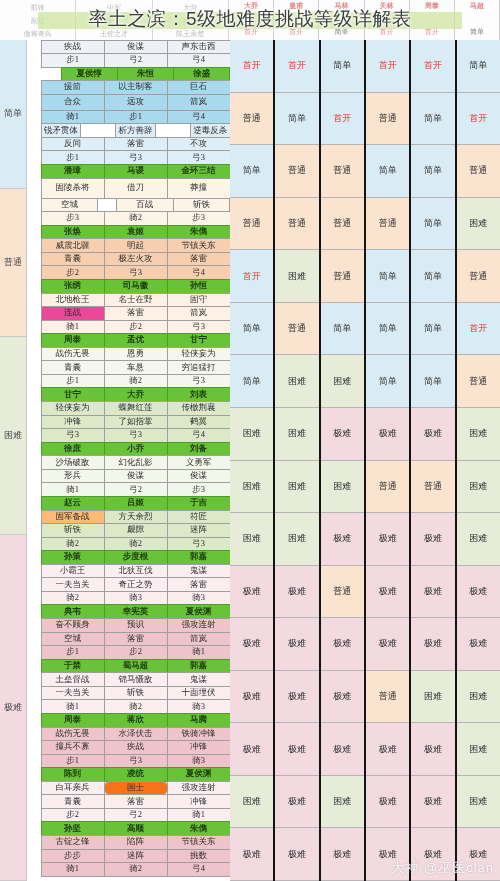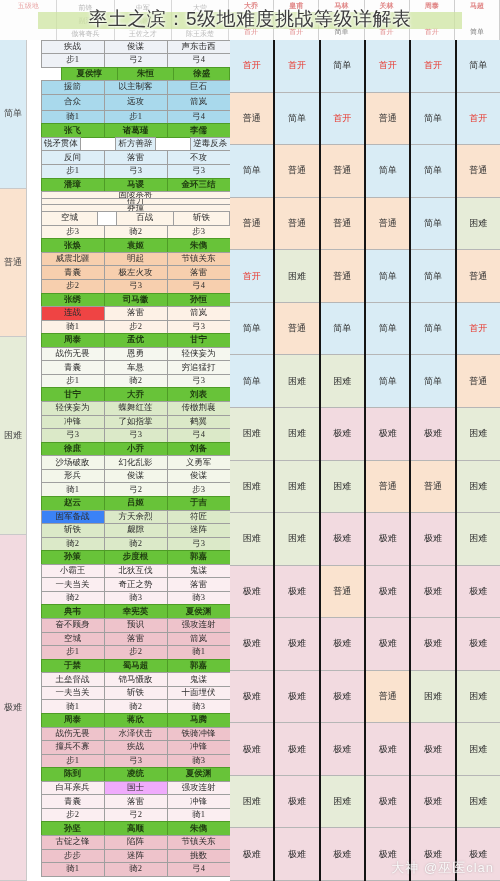--- a/index.html
+++ b/index.html
@@ -58,25 +58,20 @@
   #watermark{position:absolute;right:6px;bottom:4px;font-size:13px;color:rgba(255,255,255,.88);
     font-family:"Liberation Sans","DejaVu Sans",sans-serif;letter-spacing:1px;
     text-shadow:0 0 2px rgba(120,120,120,.5);}
 </style>
 </head>
 <body>
 
 <div id="banner">
   <div class="bnr-grid">
     <div class="bnr-left">
-        <div class="bnr-l-cell first">
-          <span>五级地</span>
-          <span></span>
-          <span></span>
-        </div>
         <div class="bnr-l-cell">
           <span>前锋</span>
           <span>副廷</span>
           <span>傲将奇兵</span>
         </div>
         <div class="bnr-l-cell">
           <span>中军</span>
           <span>副將</span>
           <span>王佐之才</span>
         </div>
@@ -149,46 +144,41 @@
       <div class="trow" style="height: 16px;">
         <div class="tcell" style="background: rgb(169, 217, 236);">合众</div>
         <div class="tcell" style="background: rgb(169, 217, 236);">远攻</div>
         <div class="tcell" style="background: rgb(169, 217, 236);">箭岚</div>
       </div>
       <div class="trow" style="height: 13.5645px;">
         <div class="tcell" style="background: rgb(169, 217, 236);">骑1</div>
         <div class="tcell" style="background: rgb(169, 217, 236);">步1</div>
         <div class="tcell" style="background: rgb(169, 217, 236);">弓4</div>
       </div>
-      <div class="trow namerow" style="height: 13.5645px;">
-        <div class="tcell">张飞</div>
-        <div class="tcell">诸葛瑾</div>
-        <div class="tcell">李儒</div>
-      </div>
       <div class="trow" style="height: 13.5645px; gap: 35px;">
         <div class="tcell" style="background: rgb(221, 238, 247);">锐矛贯体</div>
         <div class="tcell" style="background: rgb(221, 238, 247);">析方善辞</div>
         <div class="tcell" style="background: rgb(221, 238, 247);">逆毒反杀</div>
       </div>
       <div class="trow" style="height: 13.5645px;">
         <div class="tcell" style="background: rgb(221, 238, 247);">反间</div>
         <div class="tcell" style="background: rgb(221, 238, 247);">落雷</div>
         <div class="tcell" style="background: rgb(221, 238, 247);">不攻</div>
       </div>
       <div class="trow" style="height: 13.5645px;">
         <div class="tcell" style="background: rgb(221, 238, 247);">步1</div>
         <div class="tcell" style="background: rgb(221, 238, 247);">弓3</div>
         <div class="tcell" style="background: rgb(221, 238, 247);">弓3</div>
       </div>
       <div class="trow namerow" style="height: 13.5645px;">
         <div class="tcell">潘璋</div>
         <div class="tcell">马谡</div>
         <div class="tcell">金环三结</div>
       </div>
-      <div class="trow" style="height: 20px; flex-direction: column;">
+      <div class="trow" style="height: 20px;">
         <div class="tcell" style="background: rgb(253, 244, 232);">固陵杀将</div>
         <div class="tcell" style="background: rgb(253, 244, 232);">借刀</div>
         <div class="tcell" style="background: rgb(253, 244, 232);">莽撞</div>
       </div>
       <div class="trow" style="height: 13.5645px;">
         <div class="tcell" style="background: rgb(253, 244, 232);">空城</div>
         <div class="tcell" style="background: rgb(253, 244, 232); margin-left: 18px;">百战</div>
         <div class="tcell" style="background: rgb(253, 244, 232);">斩铁</div>
       </div>
       <div class="trow" style="height: 13.5645px;">
@@ -215,21 +205,26 @@
         <div class="tcell" style="background: rgb(247, 207, 174);">步2</div>
         <div class="tcell" style="background: rgb(247, 207, 174);">弓3</div>
         <div class="tcell" style="background: rgb(247, 207, 174);">弓4</div>
       </div>
       <div class="trow namerow" style="height: 13.5645px;">
         <div class="tcell">张绣</div>
         <div class="tcell">司马徽</div>
         <div class="tcell">孙恒</div>
       </div>
       <div class="trow" style="height: 13.5645px;">
-        <div class="tcell" style="background: #ef4444; text-align: right;">连战</div>
+        <div class="tcell" style="background: rgb(253, 241, 230);">北地枪王</div>
+        <div class="tcell" style="background: rgb(253, 241, 230);">名士在野</div>
+        <div class="tcell" style="background: rgb(253, 241, 230);">固守</div>
+      </div>
+      <div class="trow" style="height: 13.5645px;">
+        <div class="tcell" style="background: #ec4899; text-align: right;">连战</div>
         <div class="tcell" style="background: rgb(253, 241, 230);">落雷</div>
         <div class="tcell" style="background: rgb(253, 241, 230);">箭岚</div>
       </div>
       <div class="trow" style="height: 13.5645px;">
         <div class="tcell" style="background: rgb(253, 241, 230);">骑1</div>
         <div class="tcell" style="background: rgb(253, 241, 230);">步2</div>
         <div class="tcell" style="background: rgb(253, 241, 230);">弓3</div>
       </div>
       <div class="trow namerow" style="height: 13.5645px;">
         <div class="tcell">周泰</div>
@@ -290,21 +285,21 @@
         <div class="tcell" style="background: rgb(243, 246, 234);">骑1</div>
         <div class="tcell" style="background: rgb(243, 246, 234);">弓2</div>
         <div class="tcell" style="background: rgb(243, 246, 234);">步3</div>
       </div>
       <div class="trow namerow" style="height: 13.5645px;">
         <div class="tcell">赵云</div>
         <div class="tcell">吕姬</div>
         <div class="tcell">于吉</div>
       </div>
       <div class="trow" style="height: 13.5645px;">
-        <div class="tcell" style="background: #3b82f6;">固军备战</div>
+        <div class="tcell" style="background: #fdba74;">固军备战</div>
         <div class="tcell" style="background: rgb(219, 233, 200);">方天余烈</div>
         <div class="tcell" style="background: rgb(219, 233, 200);">符匠</div>
       </div>
       <div class="trow" style="height: 13.5645px;">
         <div class="tcell" style="background: rgb(219, 233, 200);">斩铁</div>
         <div class="tcell" style="background: rgb(219, 233, 200);">觑隙</div>
         <div class="tcell" style="background: rgb(219, 233, 200);">迷阵</div>
       </div>
       <div class="trow" style="height: 13.5645px;">
         <div class="tcell" style="background: rgb(219, 233, 200);">骑2</div>
@@ -391,21 +386,21 @@
         <div class="tcell" style="background: rgb(238, 195, 203);">弓3</div>
         <div class="tcell" style="background: rgb(238, 195, 203);">骑3</div>
       </div>
       <div class="trow namerow" style="height: 13.5645px;">
         <div class="tcell">陈到</div>
         <div class="tcell">凌统</div>
         <div class="tcell">夏侯渊</div>
       </div>
       <div class="trow" style="height: 13.5645px;">
         <div class="tcell" style="background: rgb(251, 238, 241);">白耳亲兵</div>
-        <div class="tcell" style="background: #f0abfc;">国士</div>
+        <div class="tcell" style="background: #f97316; border-radius: 6px;">国士</div>
         <div class="tcell" style="background: rgb(251, 238, 241);">强攻连射</div>
       </div>
       <div class="trow" style="height: 13.5645px;">
         <div class="tcell" style="background: rgb(251, 238, 241);">青囊</div>
         <div class="tcell" style="background: rgb(251, 238, 241);">落雷</div>
         <div class="tcell" style="background: rgb(251, 238, 241);">冲锋</div>
       </div>
       <div class="trow" style="height: 13.5645px;">
         <div class="tcell" style="background: rgb(251, 238, 241);">步2</div>
         <div class="tcell" style="background: rgb(251, 238, 241);">弓2</div>

